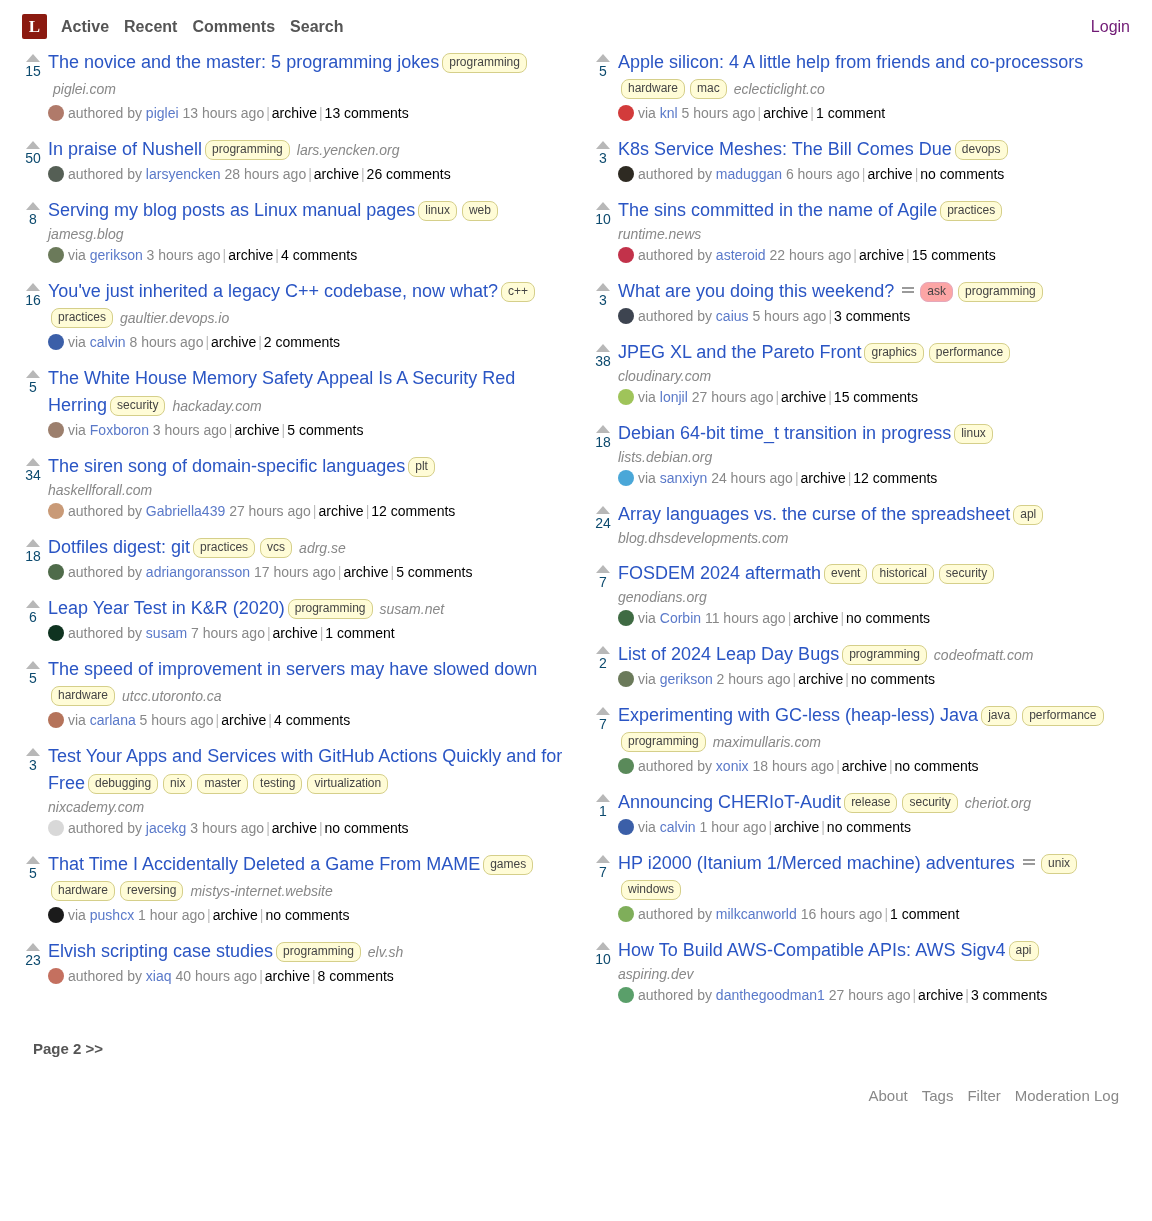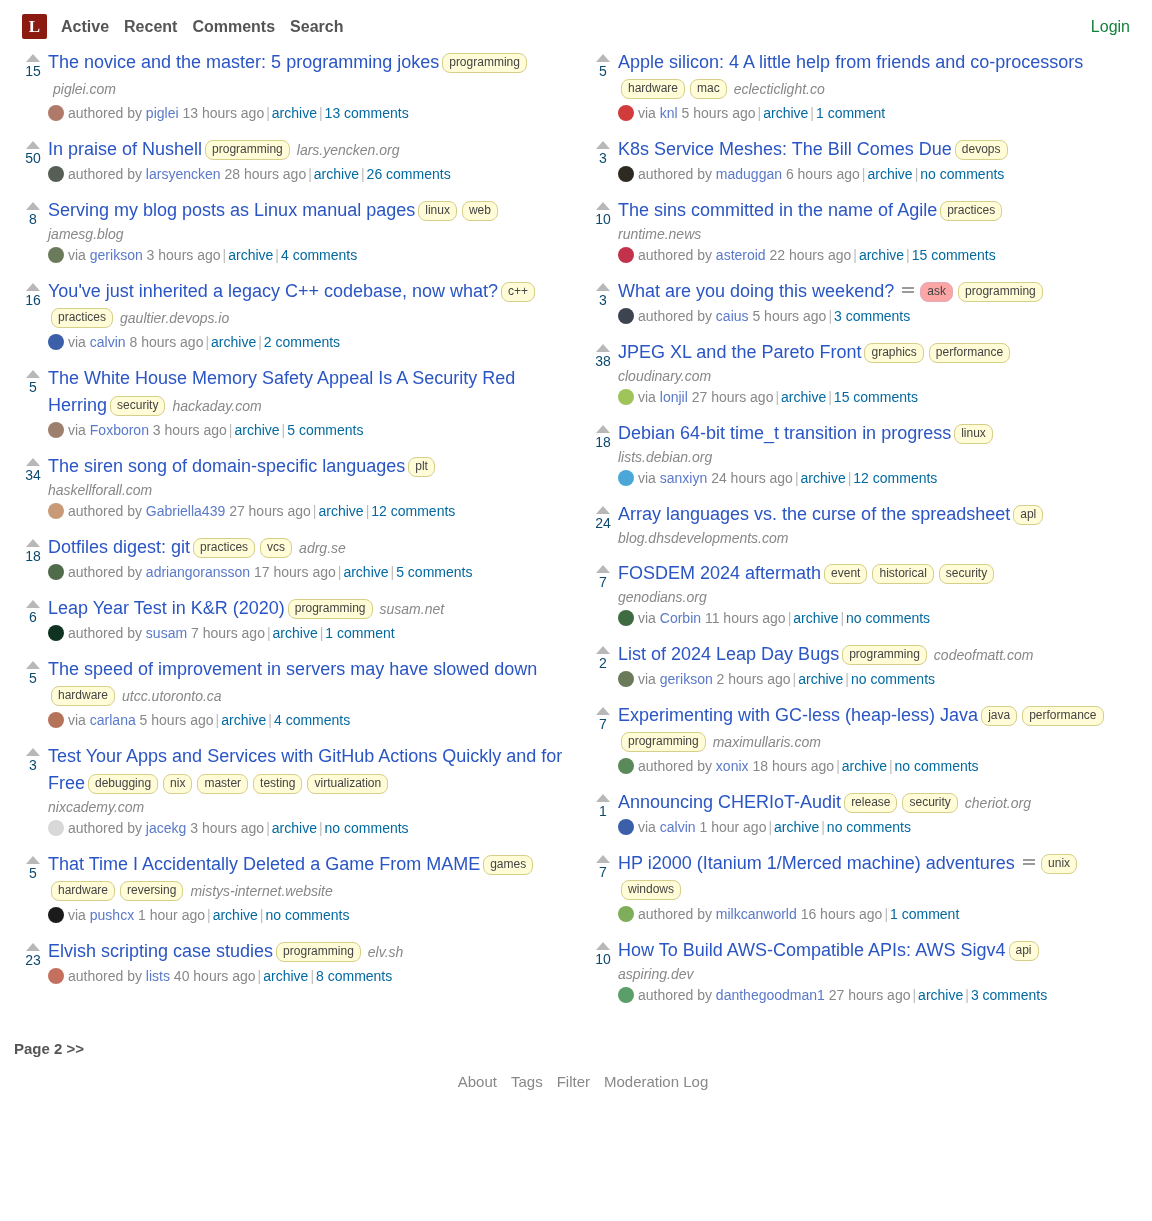--- a/index.html
+++ b/index.html
@@ -52,21 +52,21 @@
   .nav a {
     color: #555;
     font-weight: bold;
     font-size: 16px;
     text-decoration: none;
   }
   .header-right {
     margin-left: auto;
   }
   .header-right a {
-    color: #15803d;
+    color: #701a75;
     font-size: 16px;
     text-decoration: none;
   }
 
   
   .columns {
     display: flex;
     padding: 0 18px 0 18px;
     box-sizing: border-box;
     align-items: flex-start;
@@ -178,50 +178,50 @@
     font-size: 14px;
     color: #888;
     line-height: 21px;
     margin-top: 1px;
   }
   .byline a {
     color: #5a79c9;
     text-decoration: none;
   }
   .byline a.muted {
-    color: #0369a1;
+    color: #000000;
   }
   .byline .sep { color: #bbb; padding: 0 2px; }
 
   .avatar {
     display: inline-block;
     width: 16px;
     height: 16px;
     border-radius: 50%;
     vertical-align: -3px;
     margin-right: 4px;
     background: #ccc;
     flex: none;
   }
 
   
   .footer {
-    padding: 0 14px;
+    padding: 0 33px;
     box-sizing: border-box;
     margin-top: 22px;
   }
   .pager a {
     color: #555;
     font-weight: bold;
     font-size: 15px;
     text-decoration: none;
   }
   .footer-links {
-    text-align: center;
-    margin-top: 16px;
+    text-align: right;
+    margin-top: 30px;
     padding-bottom: 18px;
   }
   .footer-links a {
     color: #888;
     font-size: 15px;
     text-decoration: none;
     margin-left: 14px;
   }
 </style>
 </head>
@@ -357,21 +357,21 @@
             <div class="byline"><span class="avatar" style="background: rgb(27, 27, 27);"></span><span>via </span> <a href="#">pushcx</a> <span>1 hour ago</span><span class="sep">|</span><a class="muted" href="#">archive</a><span class="sep">|</span><a class="muted" href="#">no comments</a></div>
           </div>
         </div>
         <div class="story">
           <div class="voters">
             <div class="upvote"></div>
             <div class="score">23</div>
           </div>
           <div class="detail">
             <div class="line1"><a class="title-link" href="#">Elvish scripting case studies</a><a class="tag" href="#">programming</a><a class="domain" href="#">elv.sh</a></div>
-            <div class="byline"><span class="avatar" style="background: rgb(196, 112, 95);"></span><span>authored by </span> <a href="#">lists</a> <span>40 hours ago</span><span class="sep">|</span><a class="muted" href="#">archive</a><span class="sep">|</span><a class="muted" href="#">8 comments</a></div>
+            <div class="byline"><span class="avatar" style="background: rgb(196, 112, 95);"></span><span>authored by </span> <a href="#">xiaq</a> <span>40 hours ago</span><span class="sep">|</span><a class="muted" href="#">archive</a><span class="sep">|</span><a class="muted" href="#">8 comments</a></div>
           </div>
         </div>
       </div>
     <div class="col right" id="col-right">
         <div class="story">
           <div class="voters">
             <div class="upvote"></div>
             <div class="score">5</div>
           </div>
           <div class="detail">

